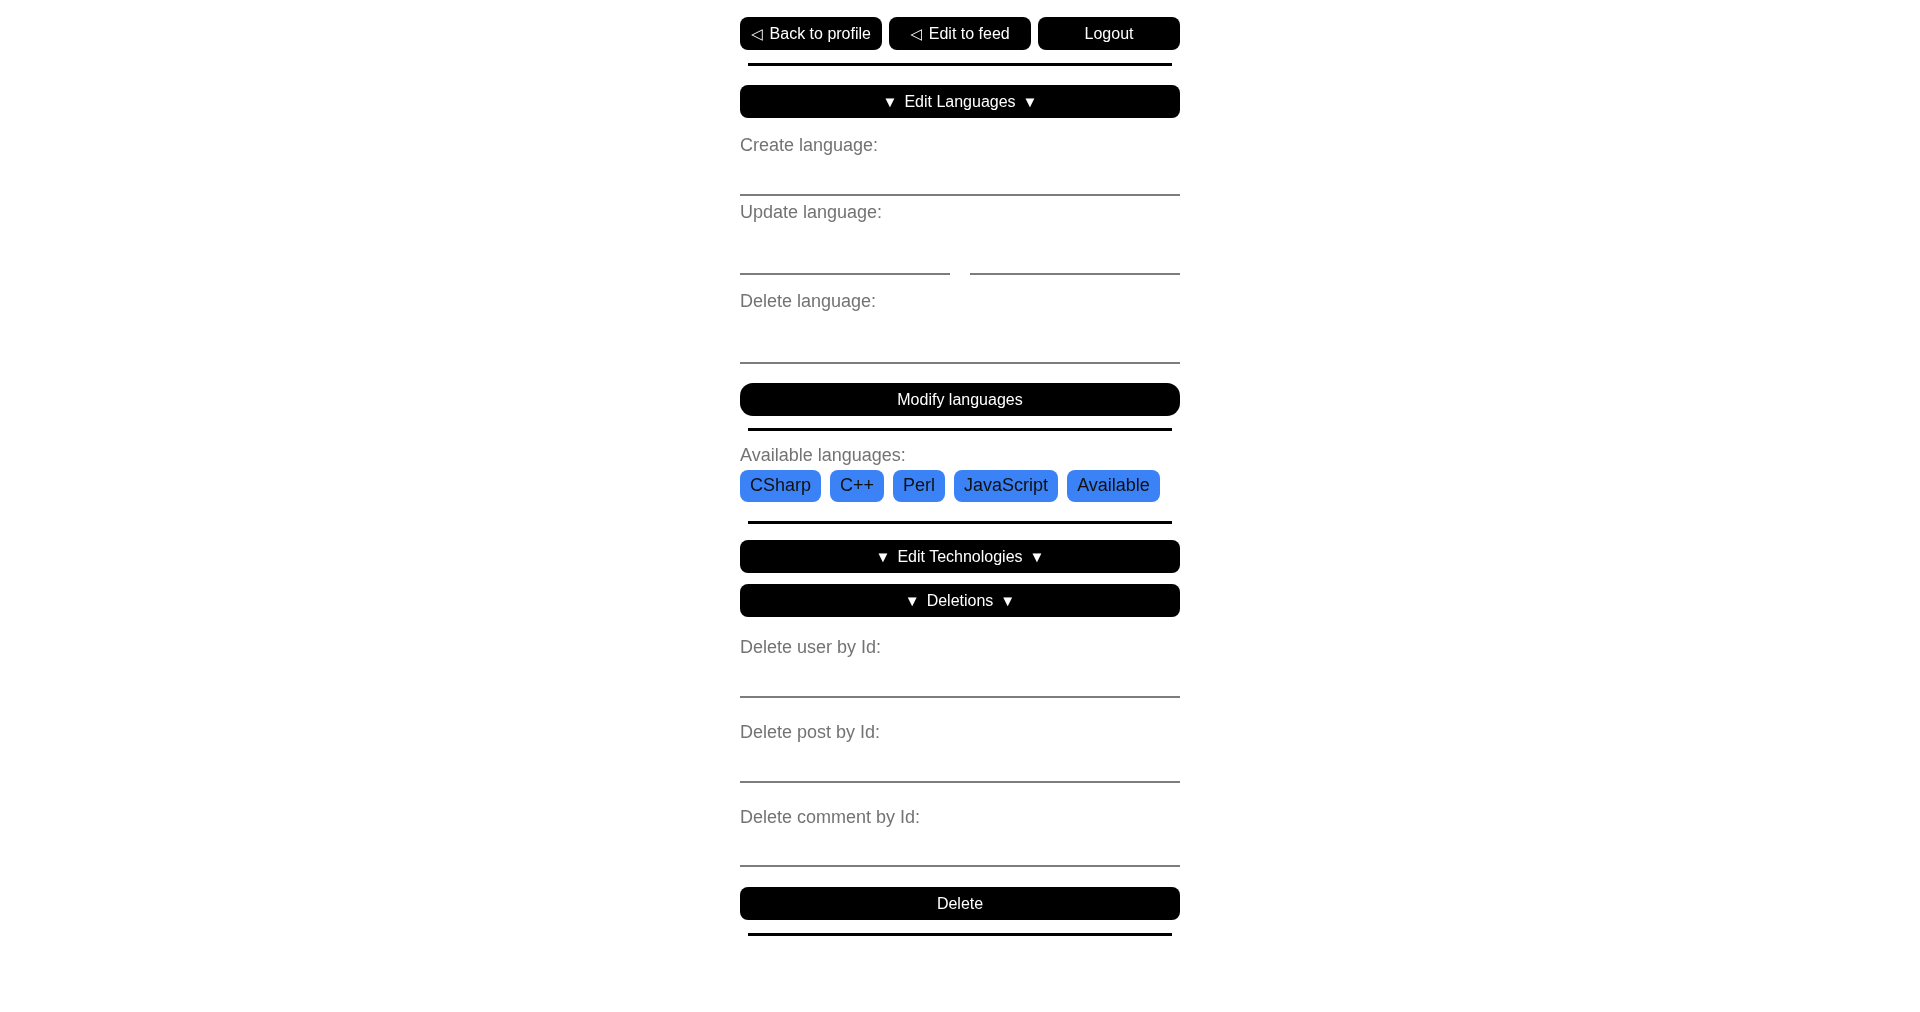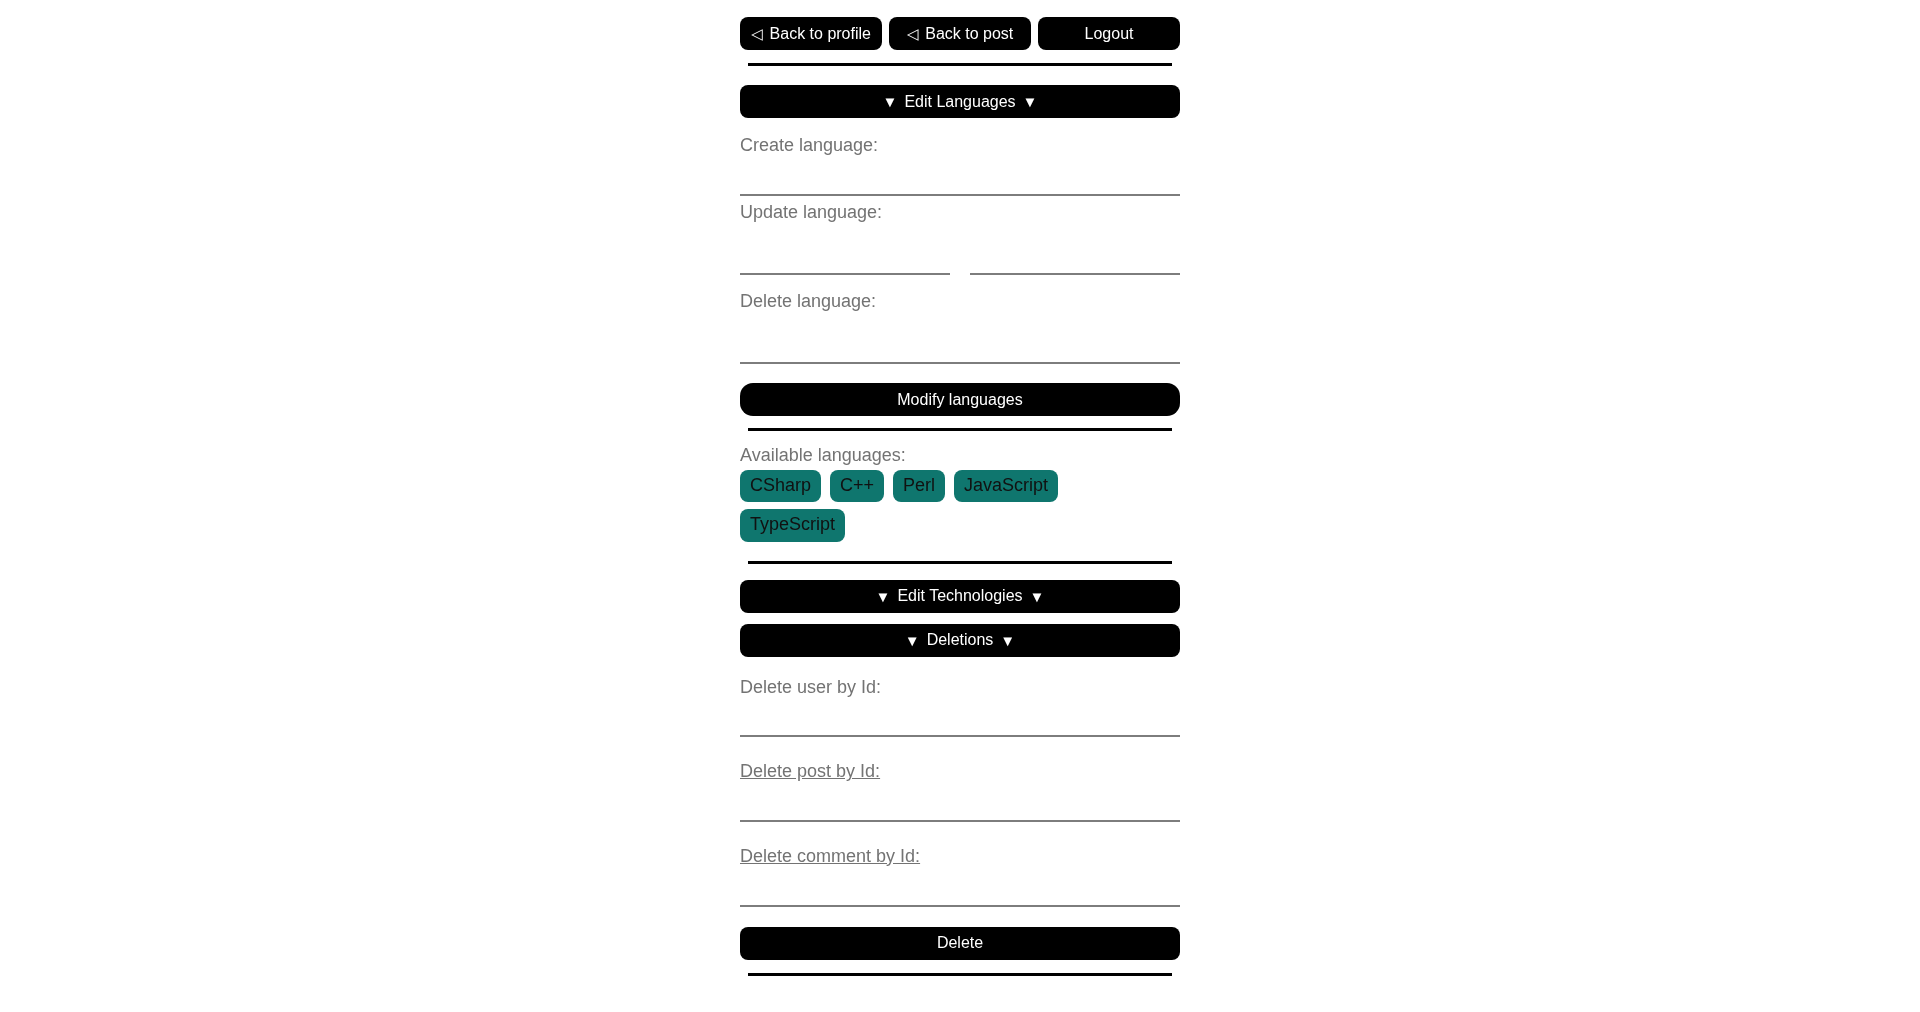--- a/index.html
+++ b/index.html
@@ -55,21 +55,21 @@
   .label {
     font-size: 18px;
     line-height: 1.15;
     margin: 0;
     color: #737373;
   }
   .mt17 { margin-top: 17px; }
   .mt18 { margin-top: 6px; }
   .mt16 { margin-top: 16px; }
   .mt20 { margin-top: 20px; }
-  .mt24 { margin-top: 24px; text-decoration: underline; }
+  .mt24 { margin-top: 24px; }
 
   
   .line-input {
     display: block;
     width: 100%;
     height: 40px;
     border: none;
     border-bottom: 2px solid #7d7d7d;
     background: transparent;
     outline: none;
@@ -88,42 +88,42 @@
 
   .btn-modify { margin-top: 19px; border-radius: 13px; }
   .btn-tech { margin-top: 0; }
   .btn-deletions { margin-top: 11px; }
   .btn-delete { margin-top: 20px; }
 
   
   .tags { margin-top: 4px; }
   .tag {
     display: inline-block;
-    background: #0f766e;
+    background: #3b82f6;
     color: #111111;
     border-radius: 8px;
     padding: 4px 10px 5px 10px;
     font-size: 18px;
     line-height: 1.3;
     margin: 0 9px 7px 0;
   }
 </style>
 </head>
 <body>
 
 <div class="container">
 
   <div class="nav-row">
     <button class="btn">
       <span class="tri">◁</span>
       <span>Back to profile</span>
     </button>
     <button class="btn">
       <span class="tri">◁</span>
-      <span>Back to post</span>
+      <span>Edit to feed</span>
     </button>
     <button class="btn">
       <span>Logout</span>
     </button>
   </div>
 
   <hr class="thick">
 
   <button class="btn btn-wide">
     <span class="tri">▼</span>
@@ -143,21 +143,21 @@
   <p class="label mt16">Delete language:</p>
   <input type="text" class="line-input gap12" value="" style="">
 
   <button class="btn btn-wide btn-modify">
     <span>Modify languages</span>
   </button>
 
   <hr class="thick tight-bottom">
 
   <p class="label">Available languages:</p>
-  <div class="tags"><span class="tag">CSharp</span><span class="tag">C++</span><span class="tag">Perl</span><span class="tag">JavaScript</span><span class="tag">TypeScript</span></div>
+  <div class="tags"><span class="tag">CSharp</span><span class="tag">C++</span><span class="tag">Perl</span><span class="tag">JavaScript</span><span class="tag">Available</span></div>
 
   <hr class="thick mid">
 
   <button class="btn btn-wide btn-tech">
     <span class="tri">▼</span>
     <span>Edit Technologies</span>
     <span class="tri">▼</span>
   </button>
 
   <button class="btn btn-wide btn-deletions">

